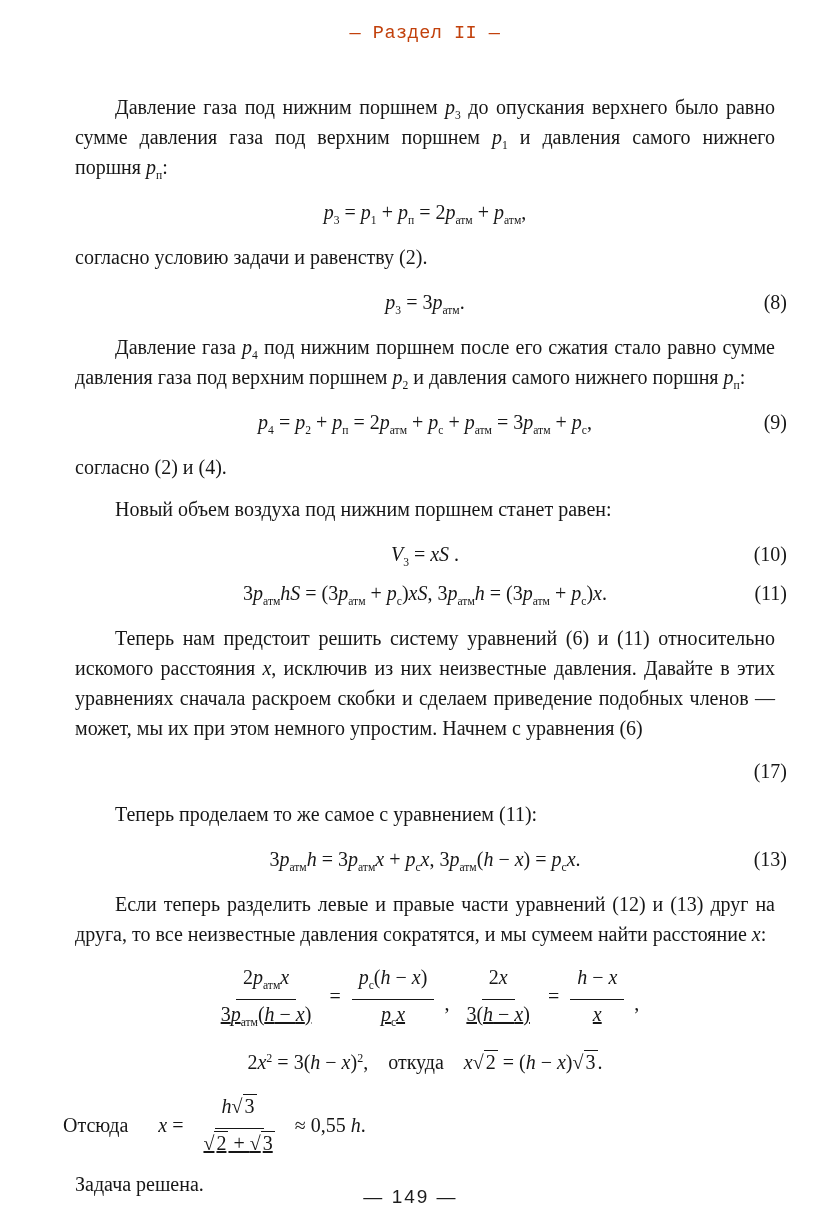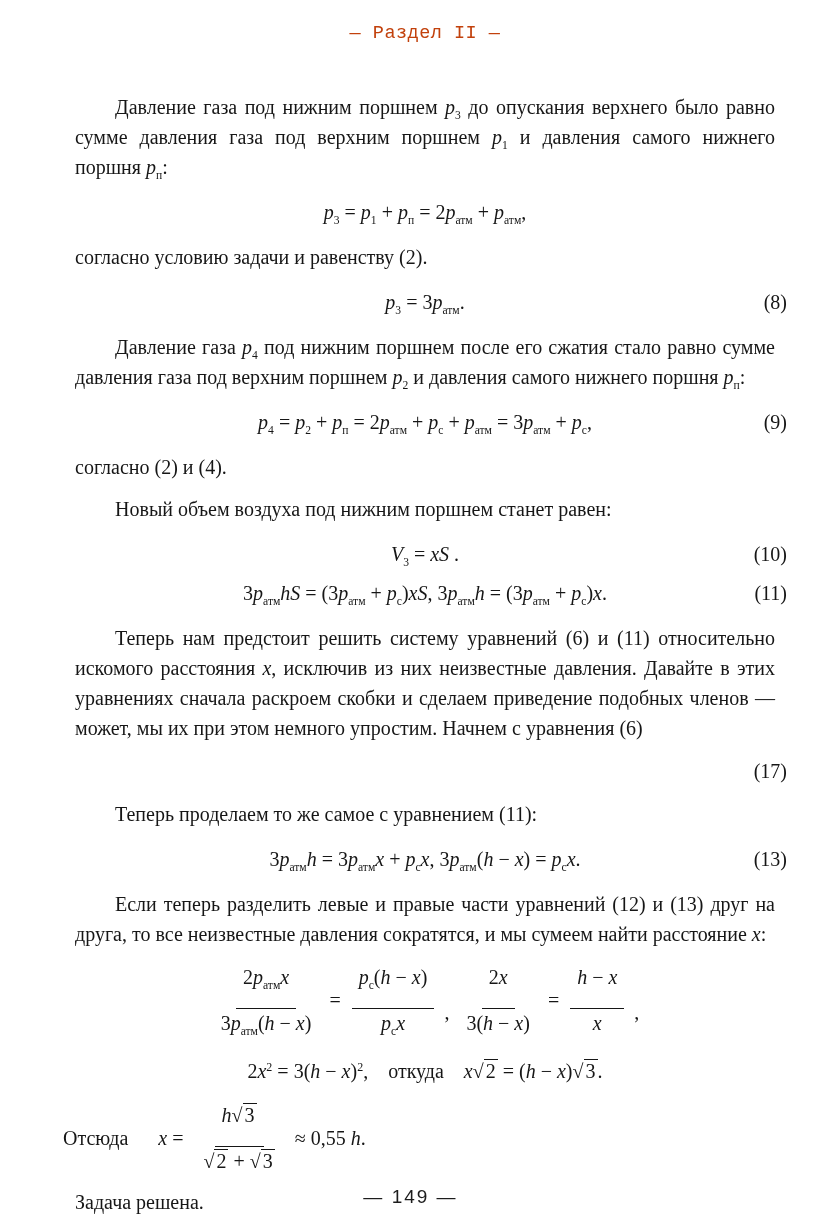--- a/index.html
+++ b/index.html
@@ -26,22 +26,22 @@
   sup { font-size: 0.6em;  vertical-align: 0.6em;  line-height: 0; }
   .eq {
     position: relative; display: flex; justify-content: center;
     align-items: center; margin: 3px 0; padding: 3px 0; min-height: 32px;
   }
   .eqnum { position: absolute; right: 0; top: 50%; transform: translateY(-50%); }
   .frac {
     display: inline-flex; flex-direction: column; align-items: center;
     vertical-align: middle; margin: 0 4px; line-height: 1.35;
   }
-  .fnum { padding: 0 7px 17px; border-bottom: 1.5px solid #161616; white-space: nowrap; }
-  .fden { padding: 1px 7px 0; white-space: nowrap; }
+  .fnum { padding: 0 7px 8px; border-bottom: 1.5px solid #161616; white-space: nowrap; }
+  .fden { padding: 1px 7px 0; white-space: nowrap; text-decoration: underline; }
   .fracline { gap: 5px; margin: 10px 0 8px; }
   .rel { margin: 0 2px; }
   .sep { align-self: flex-end; margin: 0 1px 10px; }
   .rt  { white-space: nowrap; }
   .rtb { border-top: 1.5px solid #161616; padding: 0 2px; }
   .eq-squared { margin: 10px 0 6px; padding: 6px 0; }
   .otsyuda { display: flex; align-items: center; gap: 30px; margin: 10px 0 6px; min-height: 64px; text-align: center; }
   .mathpart { display: inline-flex; align-items: center; gap: 9px; }
   .footer {
     position: absolute; left: 0; right: 0; bottom: 11px; text-align: center;

